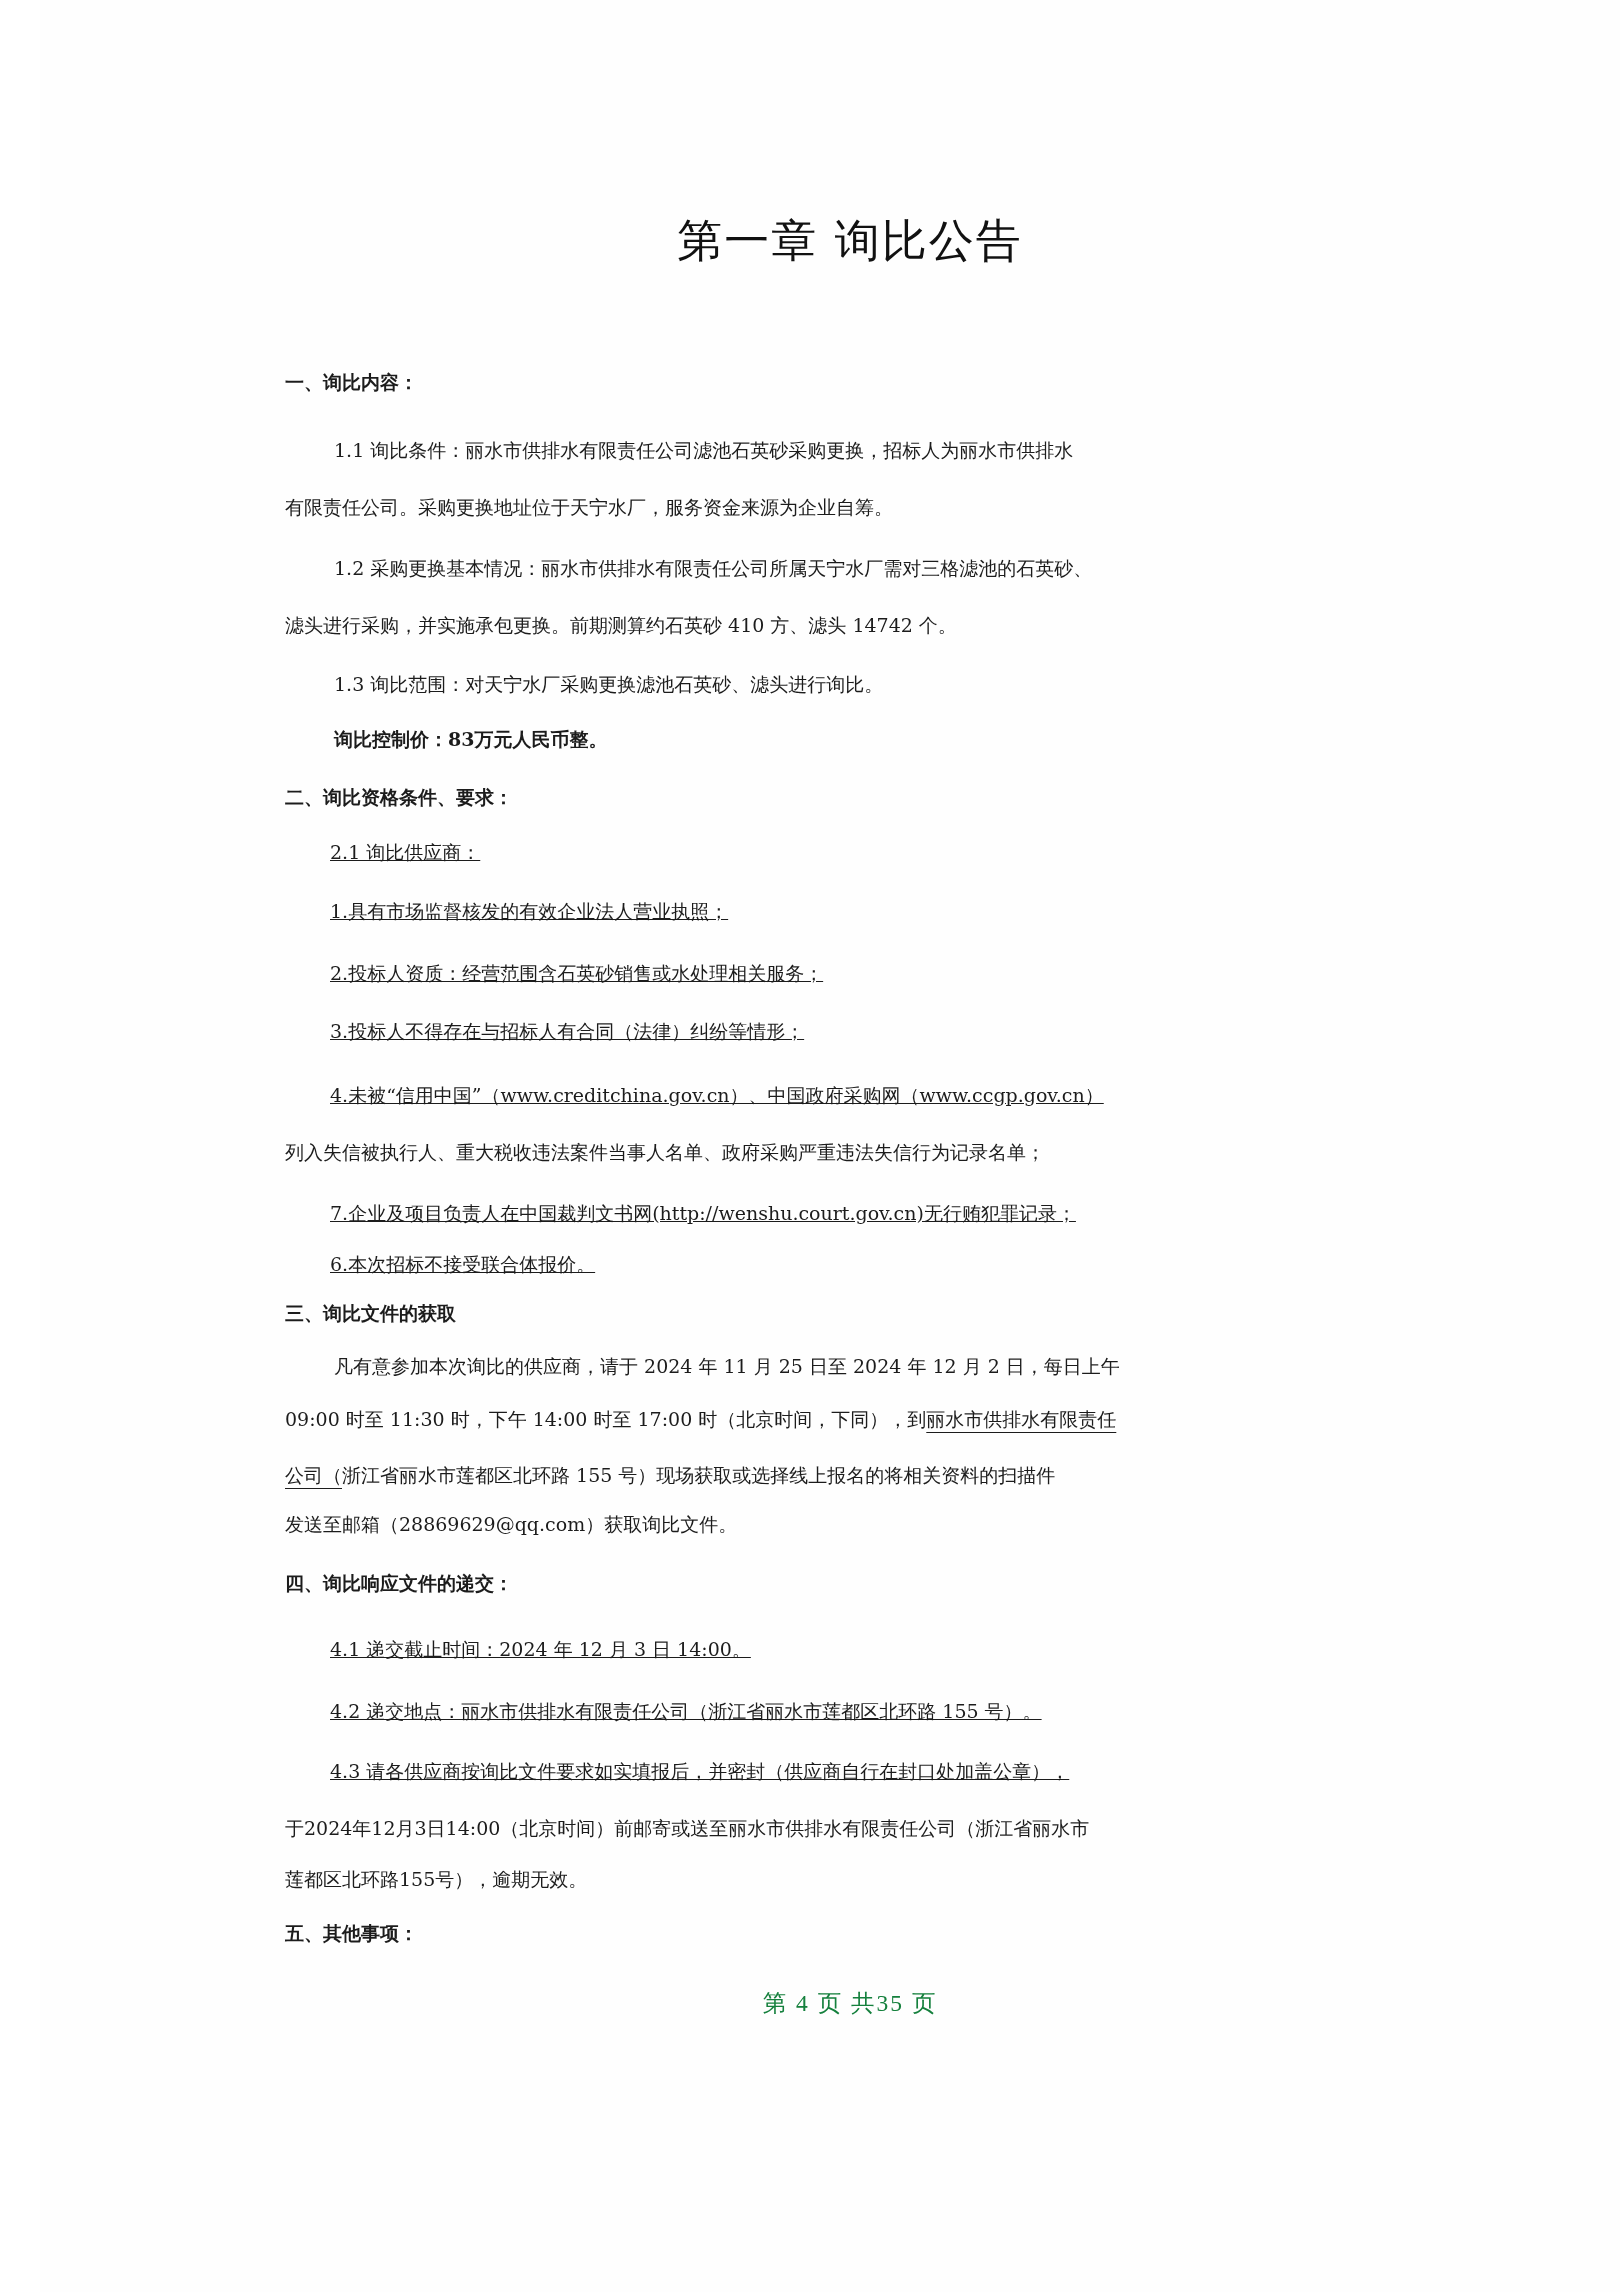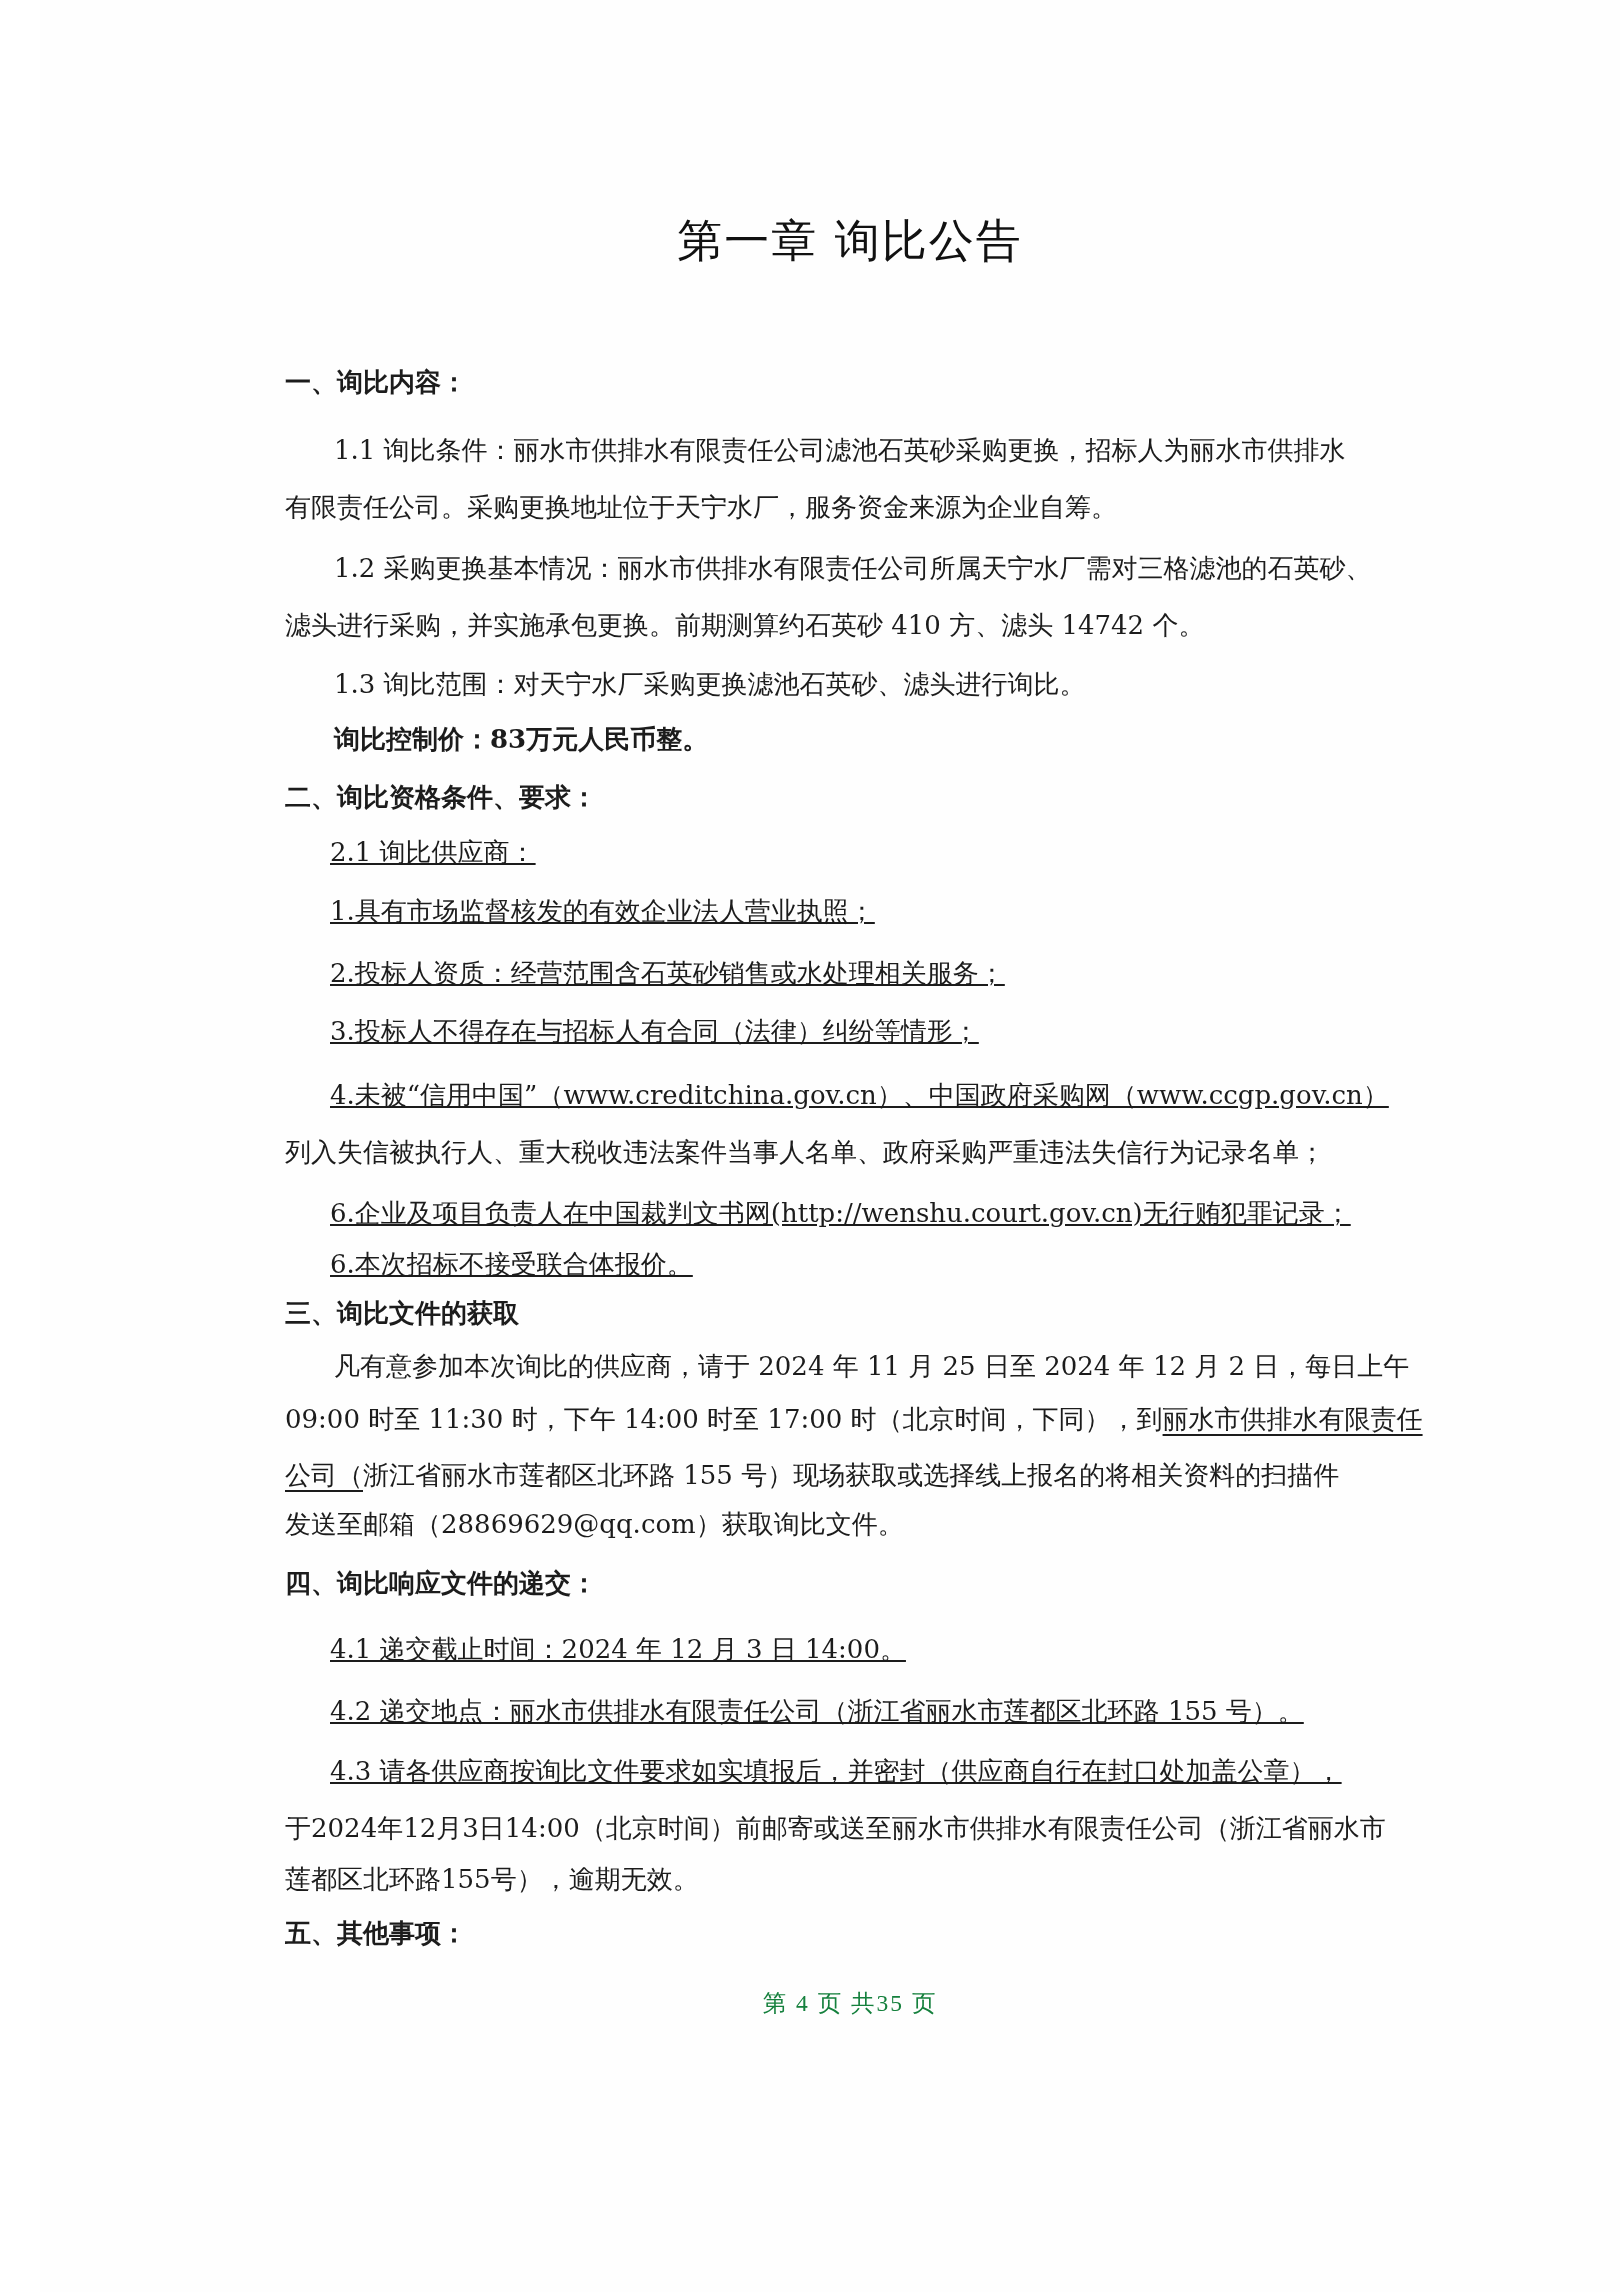--- a/index.html
+++ b/index.html
@@ -8,21 +8,21 @@
     font-family: "DejaVu Serif", "Liberation Serif", serif;
     color: #1a1a1a;
   }
   .page { position: absolute; left: 0; top: 0; width: 1620px; height: 2293px; background: #fefefe; margin-left: 40px; }
   .title {
     position: absolute; top: 211px; left: 0; width: 1620px; text-align: center;
     font-size: 45px; letter-spacing: 2px; color: #111;
   }
   .line {
     position: absolute; left: 245px; white-space: nowrap;
-    font-size: 26px; line-height: 35px; color: #1c1c1c;
+    font-size: 19px; line-height: 35px; color: #1c1c1c;
   }
   .h { font-weight: bold; left: 245px; }
   .i1 { left: 294px; }
   .i2 { left: 290px; text-decoration: underline; }
   .cont { left: 245px; text-align: right; }
   .bold { font-weight: bold; }
   .u { text-decoration: underline; text-underline-offset: 5.9px; }
   .footer {
     position: absolute; top: 1987px; left: 0; width: 1620px; text-align: center;
     font-family: Liberation Serif, serif;
@@ -52,21 +52,21 @@
   <div class="line i1" style="top:667px">1.3 询比范围：对天宁水厂采购更换滤池石英砂、滤头进行询比。</div>
   <div class="line i1 bold" style="top:722px">询比控制价：83万元人民币整。</div>
 
   <div class="line h" style="top:780px">二、询比资格条件、要求：</div>
   <div class="line i2" style="top:835px">2.1 询比供应商：</div>
   <div class="line i2" style="top:894px">1.具有市场监督核发的有效企业法人营业执照；</div>
   <div class="line i2" style="top:956px">2.投标人资质：经营范围含石英砂销售或水处理相关服务；</div>
   <div class="line i2" style="top:1014px">3.投标人不得存在与招标人有合同（法律）纠纷等情形；</div>
   <div class="line i2" style="top:1078px">4.未被“信用中国”（www.creditchina.gov.cn）、中国政府采购网（www.ccgp.gov.cn）</div>
   <div class="line cont" style="top:1135px">列入失信被执行人、重大税收违法案件当事人名单、政府采购严重违法失信行为记录名单；</div>
-  <div class="line i2" style="top:1196px">6.企业及项目负责人在中国裁判文书网(http://wenshu.court.gov.cn)无行贿犯罪记录；</div>
+  <div class="line i2" style="top:1196px">7.企业及项目负责人在中国裁判文书网(http://wenshu.court.gov.cn)无行贿犯罪记录；</div>
   <div class="line i2" style="top:1247px">6.本次招标不接受联合体报价。</div>
 
   <div class="line h" style="top:1296px">三、询比文件的获取</div>
   <div class="line i1" style="top:1349px">凡有意参加本次询比的供应商，请于 2024 年 11 月 25 日至 2024 年 12 月 2 日，每日上午</div>
   <div class="line cont" style="top:1402px">
     <span>09:00 时至 11:30 时，下午 14:00 时至 17:00 时（北京时间，下同），到</span><span class="u">丽水市供排水有限责任</span>
   </div>
   <div class="line cont" style="top:1458px">
     <span class="u">公司（</span><span>浙江省丽水市莲都区北环路 155 号）现场获取或选择线上报名的将相关资料的扫描件</span>
   </div>

